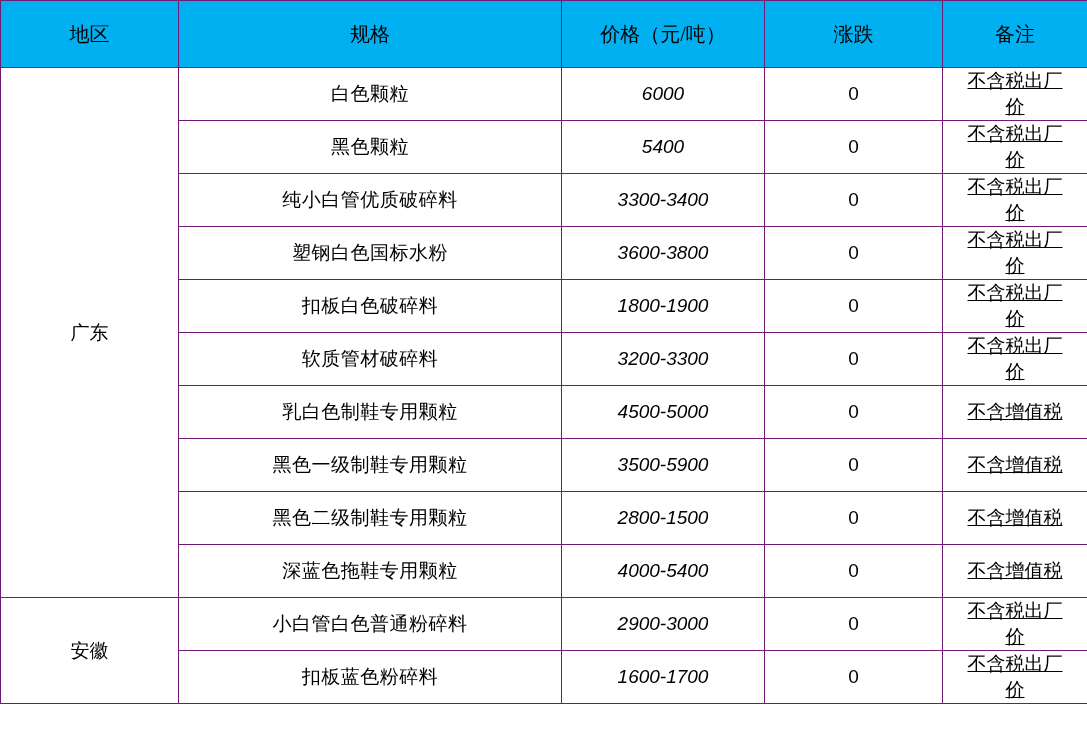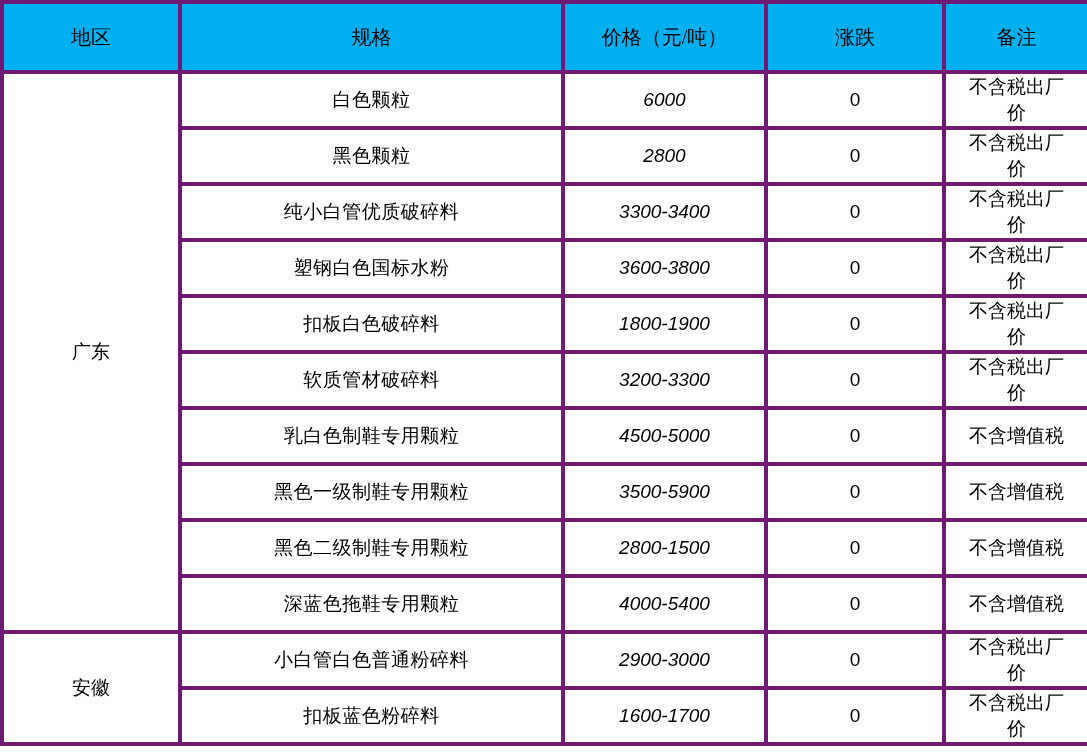--- a/index.html
+++ b/index.html
@@ -19,21 +19,21 @@
     table-layout: fixed;
   }
   #price-table col.c-region { width: 178px; }
   #price-table col.c-spec   { width: 383px; }
   #price-table col.c-price  { width: 203px; }
   #price-table col.c-change { width: 178px; }
   #price-table col.c-remark { width: 145px; }
 
   #price-table th,
   #price-table td {
-    border: 4px solid #701a75;
+    border: 1px solid #701a75;
     text-align: center;
     vertical-align: middle;
     font-size: 19px;
     color: #000000;
     font-weight: normal;
     padding: 0 20px;
   }
   #price-table thead th {
     background: #00b0f0;
     height: 66px;
@@ -56,20 +56,21 @@
     font-family: "Liberation Sans", sans-serif;
     font-size: 19px;
     font-style: italic;
   }
   td.change-cell {
     font-family: "Liberation Sans", sans-serif;
     font-size: 19px;
   }
   td.remark-cell {
     font-size: 18px;
+    text-decoration: underline;
   }
 </style>
 </head>
 <body>
 
 <table id="price-table">
   <colgroup>
     <col class="c-region">
     <col class="c-spec">
     <col class="c-price">
@@ -88,21 +89,21 @@
   <tbody id="table-body">
       <tr>
         <td class="region-cell" rowspan="10">广东</td>
         <td class="spec-cell">白色颗粒</td>
         <td class="price-cell">6000</td>
         <td class="change-cell">0</td>
         <td class="remark-cell">不含税出厂价</td>
       </tr>
       <tr>
         <td class="spec-cell">黑色颗粒</td>
-        <td class="price-cell">2800</td>
+        <td class="price-cell">5400</td>
         <td class="change-cell">0</td>
         <td class="remark-cell">不含税出厂价</td>
       </tr>
       <tr>
         <td class="spec-cell">纯小白管优质破碎料</td>
         <td class="price-cell">3300-3400</td>
         <td class="change-cell">0</td>
         <td class="remark-cell">不含税出厂价</td>
       </tr>
       <tr class="tall">

